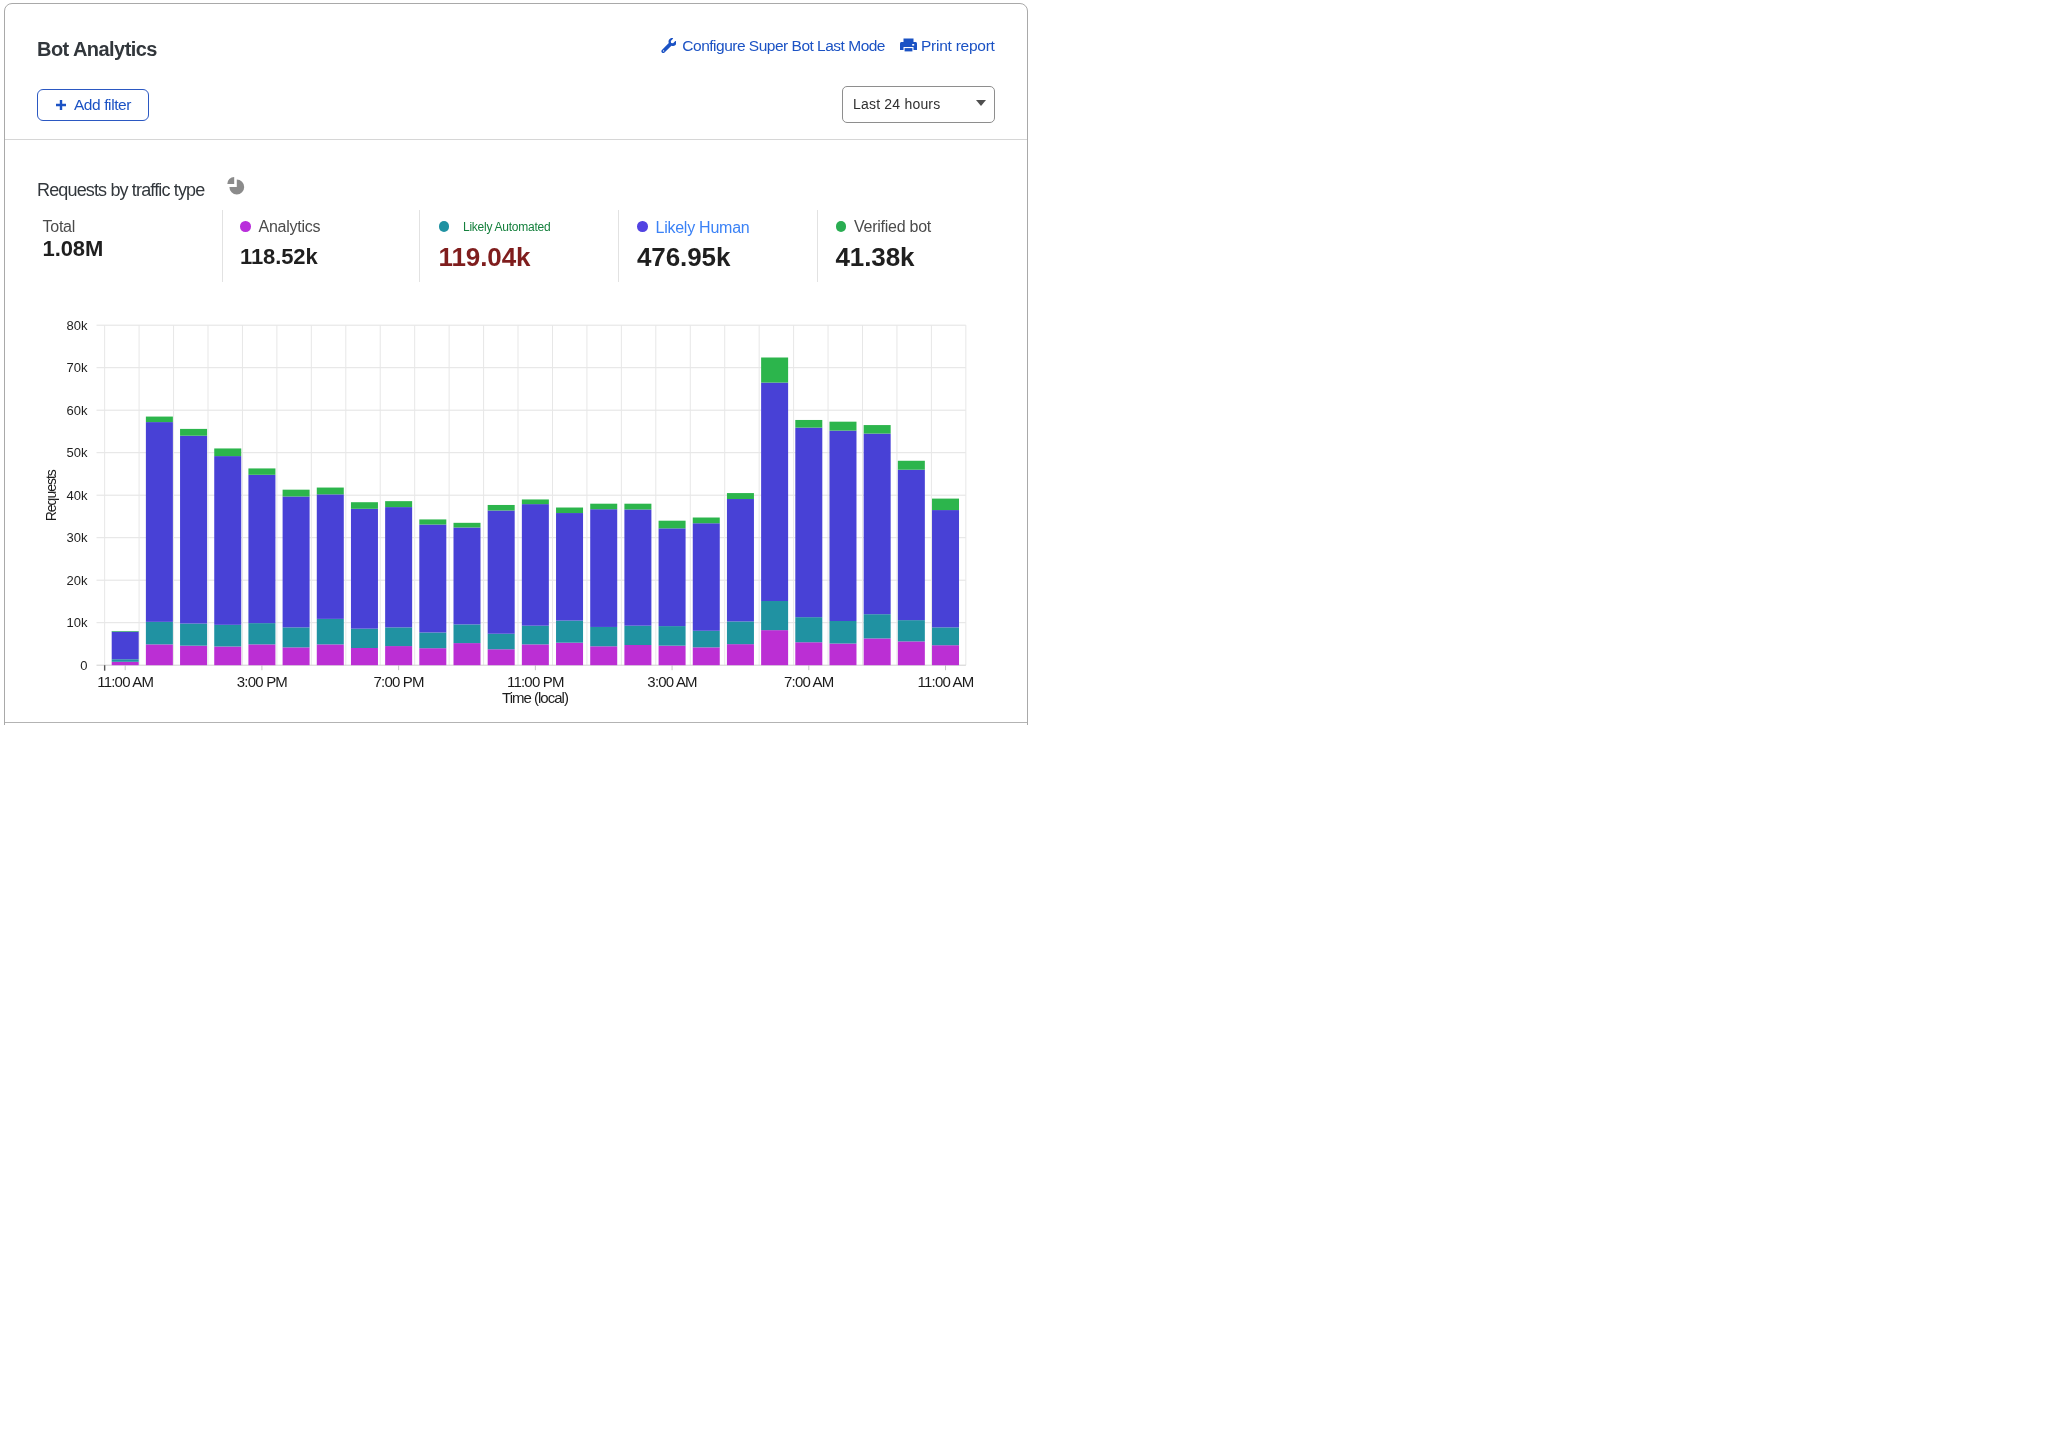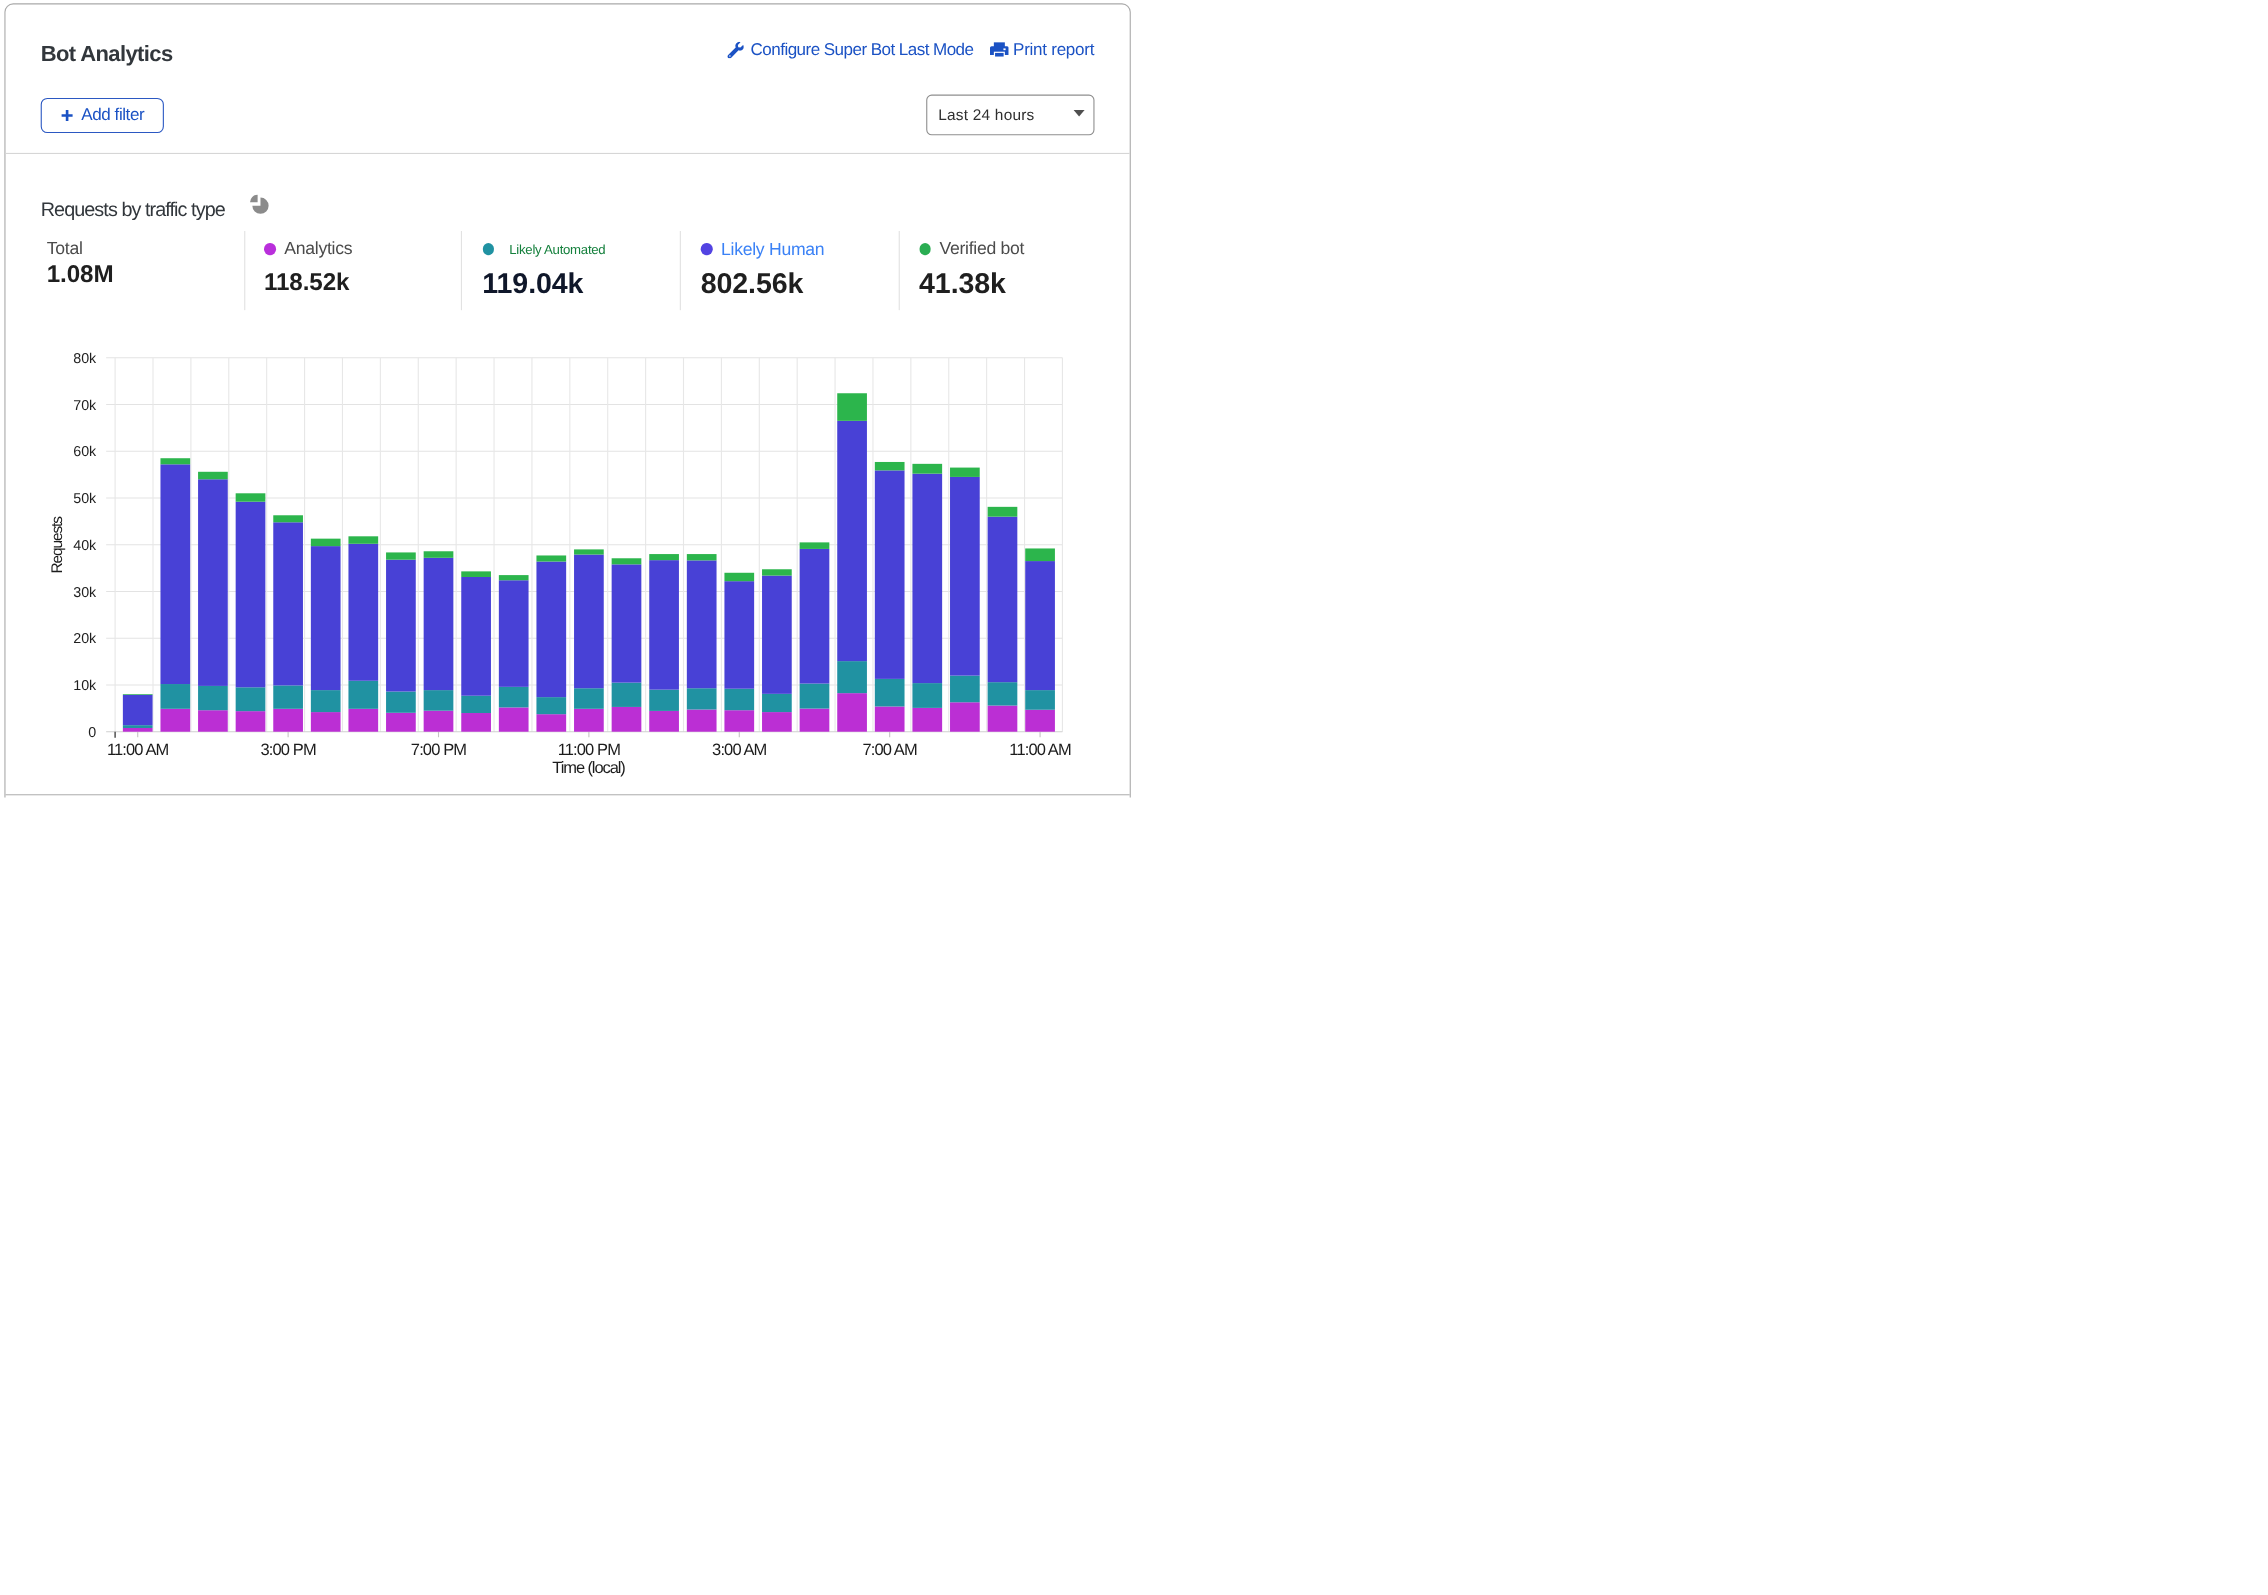--- a/index.html
+++ b/index.html
@@ -48,24 +48,24 @@
 <path fill="#8b8b8b" d="M7.2 1 A 6.9 6.9 0 0 0 0.3 7.9 L7.2 7.9 Z"></path>
 </svg>
 
 <div class="abs" style="left:42.5px;top:218.5px;font-size:16px;color:#4b4b4b;line-height:16px;letter-spacing:-0.25px;white-space:nowrap">Total</div>
 <div class="abs" style="left:42.5px;top:236px;font-size:22px;font-weight:700;color:#1f1f1f;line-height:26px;letter-spacing:-0.1px">1.08M</div>
 <div class="abs" style="left:240px;top:221.2px;width:10.6px;height:10.6px;border-radius:50%;background:#b92fdb"></div>
 <div class="abs" style="left:258.5px;top:218.5px;font-size:16px;color:#4b4b4b;line-height:16px;letter-spacing:-0.25px;white-space:nowrap">Analytics</div>
 <div class="abs" style="left:240px;top:244px;font-size:22px;font-weight:700;color:#1f1f1f;line-height:26px;letter-spacing:-0.1px">118.52k</div>
 <div class="abs" style="left:438.5px;top:221.2px;width:10.6px;height:10.6px;border-radius:50%;background:#2092a2"></div>
 <div class="abs" style="left:463px;top:218.5px;font-size:12px;color:#15803d;line-height:16px;letter-spacing:-0.25px;white-space:nowrap">Likely Automated</div>
-<div class="abs" style="left:438.5px;top:244px;font-size:26px;font-weight:700;color:#0f172a;line-height:26px;letter-spacing:-0.1px">119.04k</div>
+<div class="abs" style="left:438.5px;top:244px;font-size:26px;font-weight:700;color:#7f1d1d;line-height:26px;letter-spacing:-0.1px">119.04k</div>
 <div class="abs" style="left:637px;top:221.2px;width:10.6px;height:10.6px;border-radius:50%;background:#5243e2"></div>
 <div class="abs" style="left:655.5px;top:220px;font-size:16px;color:#3b82f6;line-height:16px;letter-spacing:-0.25px;white-space:nowrap">Likely Human</div>
-<div class="abs" style="left:637px;top:244px;font-size:26px;font-weight:700;color:#1f1f1f;line-height:26px;letter-spacing:-0.1px">802.56k</div>
+<div class="abs" style="left:637px;top:244px;font-size:26px;font-weight:700;color:#1f1f1f;line-height:26px;letter-spacing:-0.1px">476.95k</div>
 <div class="abs" style="left:835.5px;top:221.2px;width:10.6px;height:10.6px;border-radius:50%;background:#2aad52"></div>
 <div class="abs" style="left:854.0px;top:218.5px;font-size:16px;color:#4b4b4b;line-height:16px;letter-spacing:-0.25px;white-space:nowrap">Verified bot</div>
 <div class="abs" style="left:835.5px;top:244px;font-size:26px;font-weight:700;color:#1f1f1f;line-height:26px;letter-spacing:-0.1px">41.38k</div>
 <div class="abs" style="left:222px;top:210px;width:1px;height:72px;background:#e2e2e2"></div>
 <div class="abs" style="left:419px;top:210px;width:1px;height:72px;background:#e2e2e2"></div>
 <div class="abs" style="left:618px;top:210px;width:1px;height:72px;background:#e2e2e2"></div>
 <div class="abs" style="left:816.5px;top:210px;width:1px;height:72px;background:#e2e2e2"></div>
 
 <svg class="abs" style="left:0;top:300px" width="1031" height="425" viewBox="0 0 1031 425">
 <line x1="96.5" y1="322.70" x2="965.85" y2="322.70" stroke="#e3e3e3" stroke-width="1"></line>

